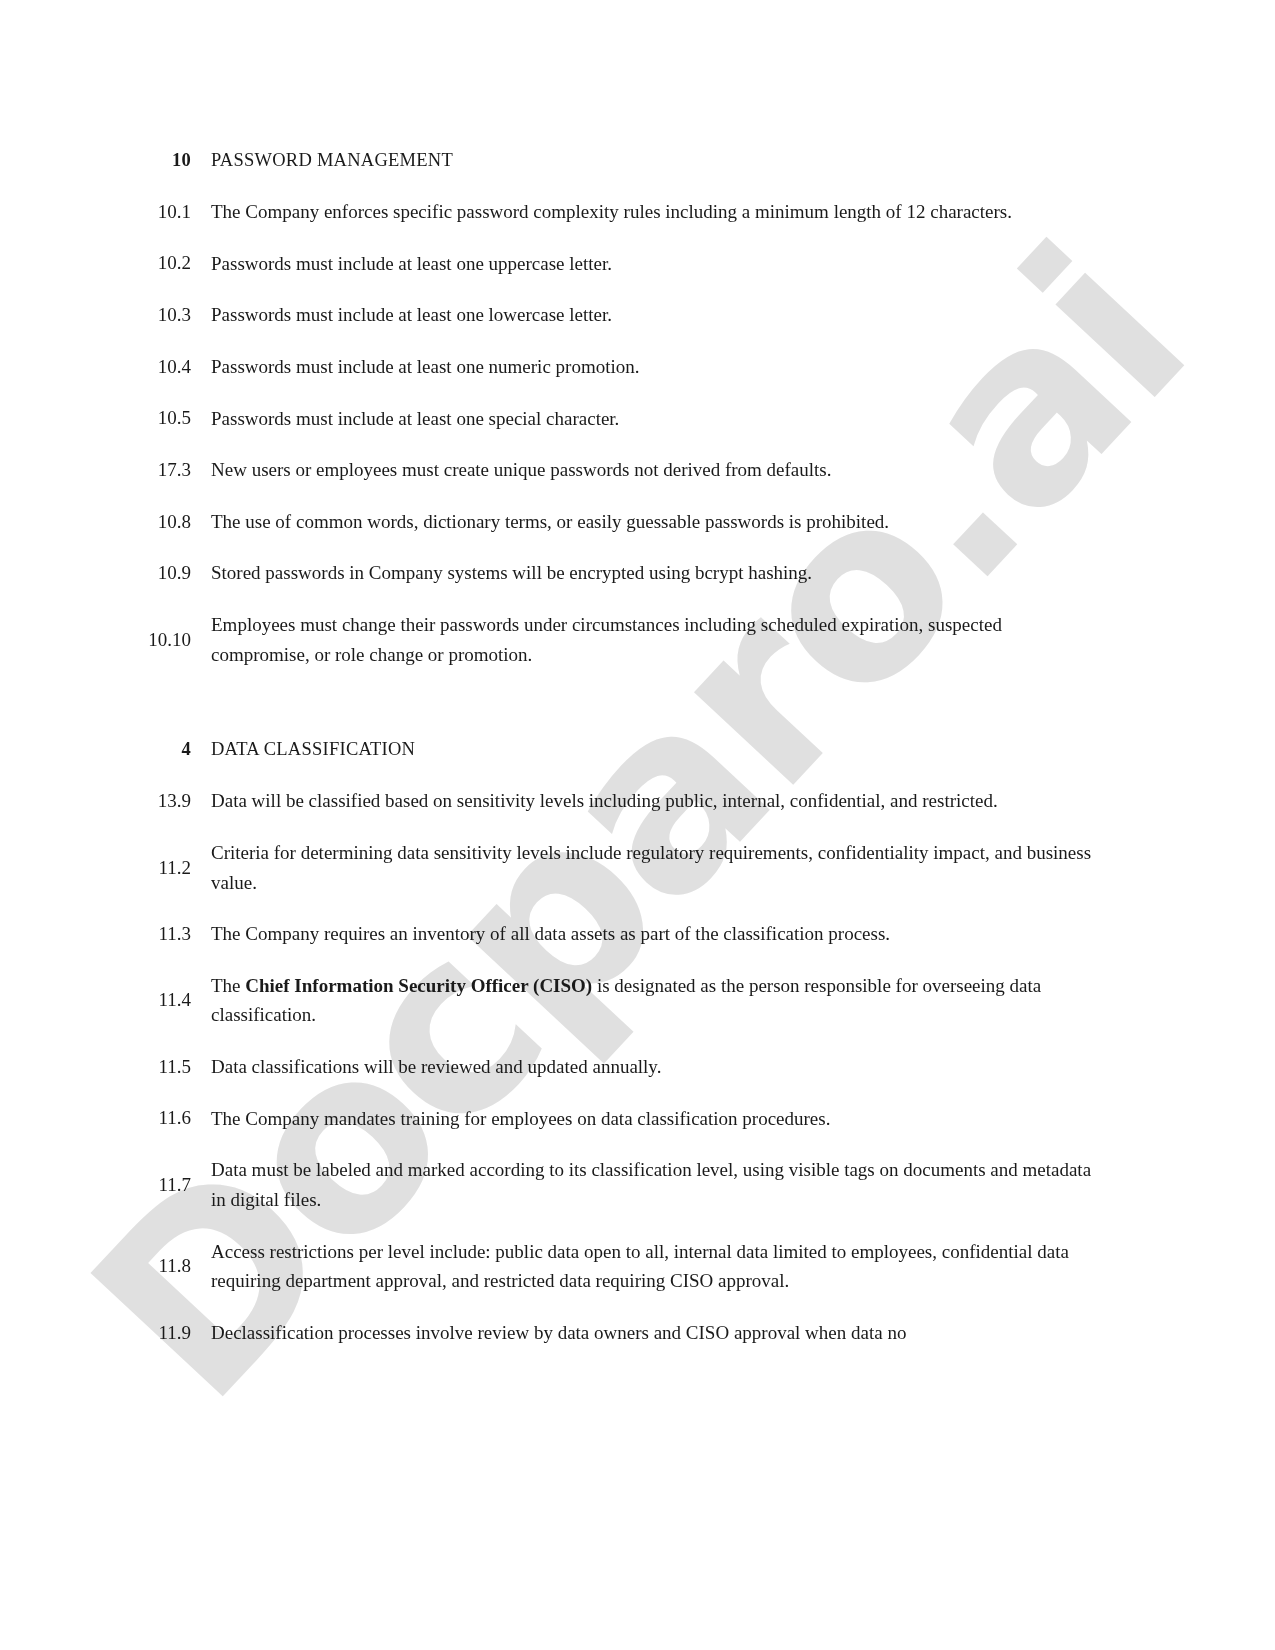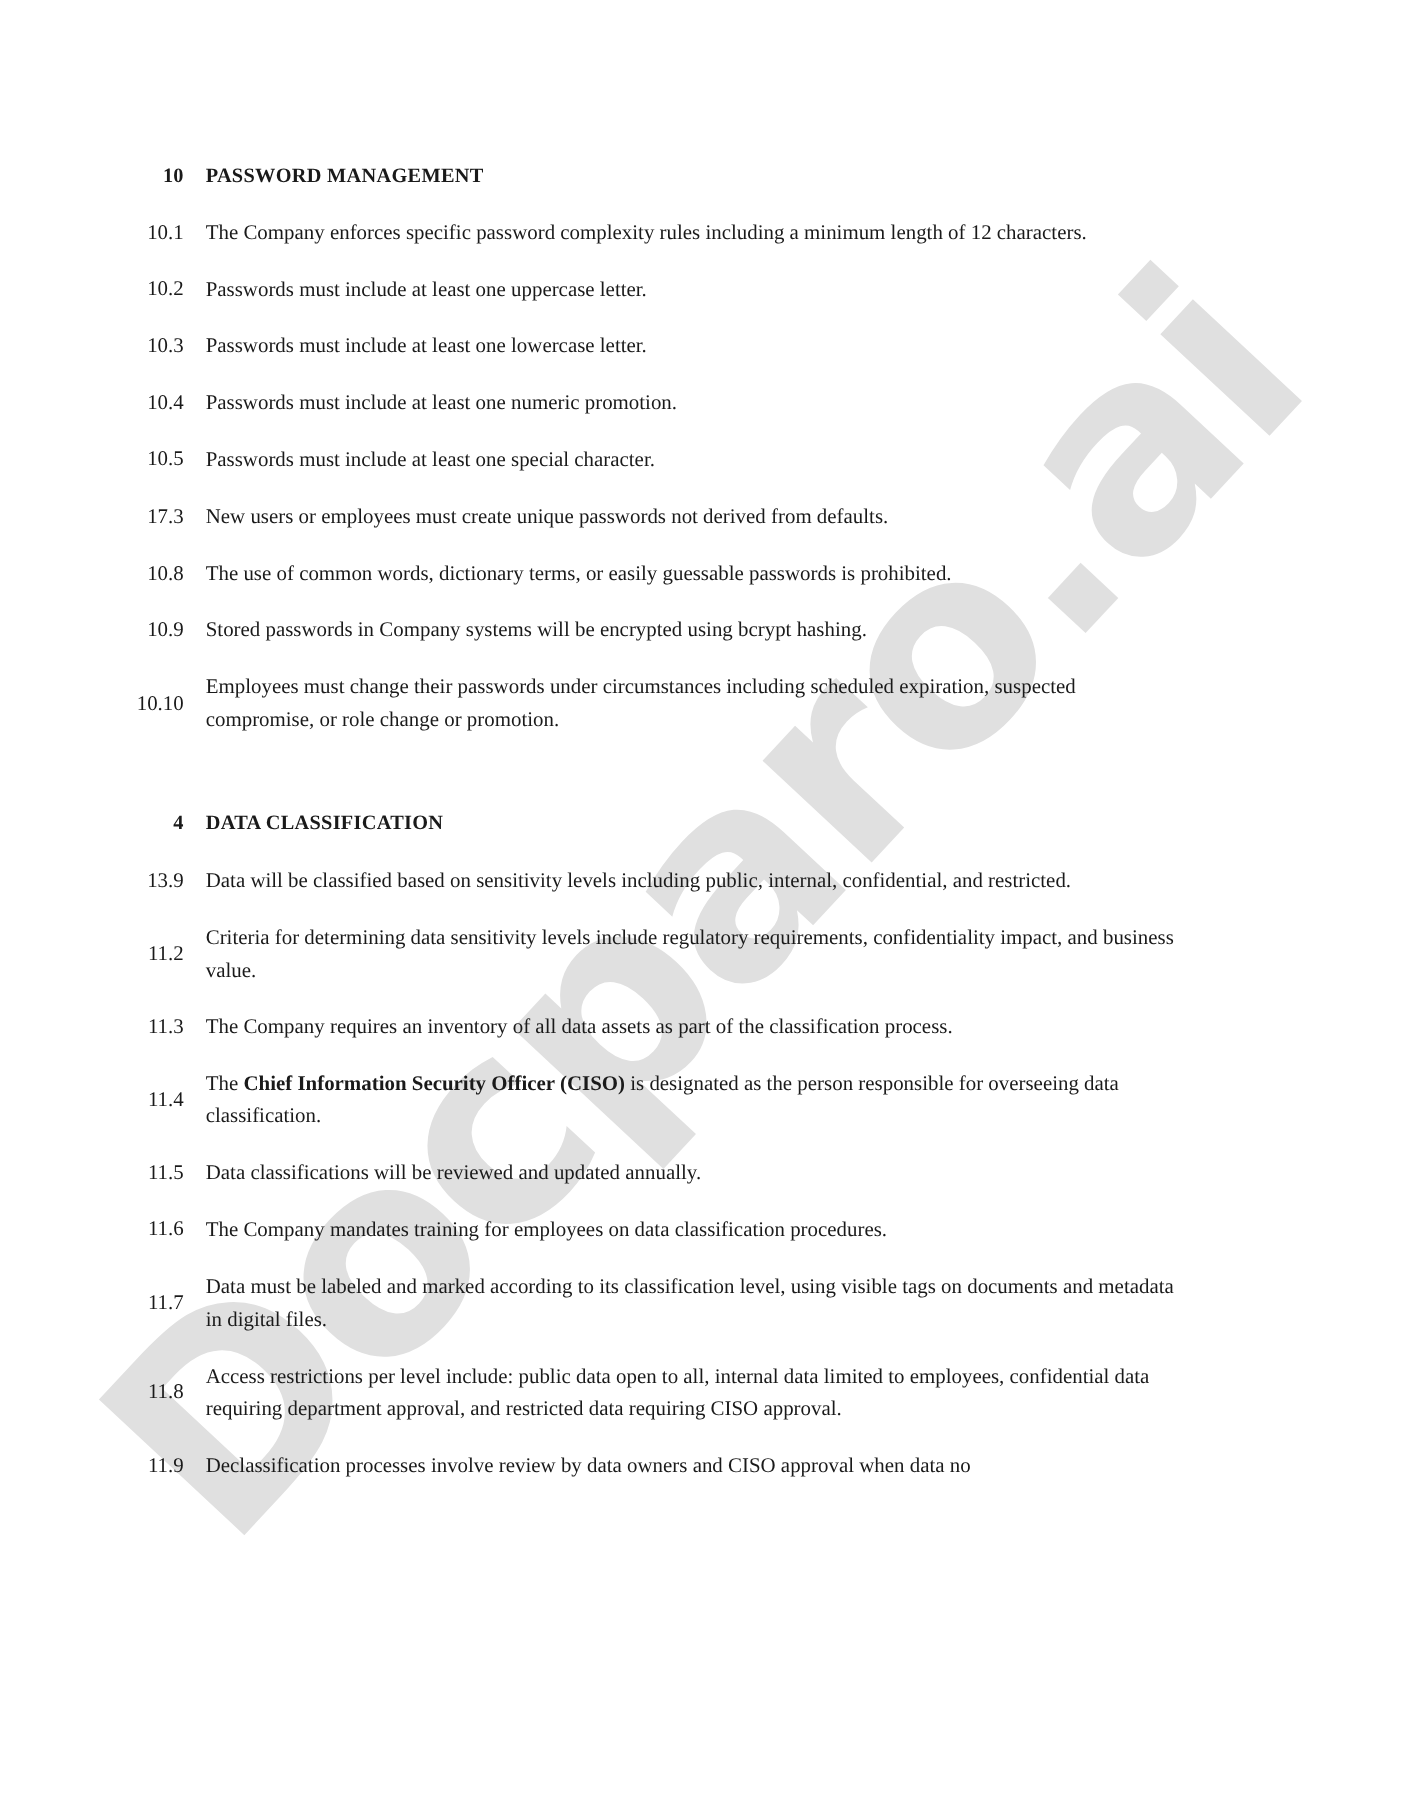--- a/index.html
+++ b/index.html
@@ -40,21 +40,21 @@
     letter-spacing: -6px;
     color: #e0e0e0;
     white-space: nowrap;
     line-height: 1;
     user-select: none;
   }
 
   
   .content {
     position: absolute;
-    left: 118px;
+    left: 142px;
     top: 150px;
     width: 950px;
     z-index: 1;
   }
 
   .section { margin: 0; }
 
   
   .heading-row {
     display: flex;
@@ -64,21 +64,21 @@
   .heading-row .num {
     width: 69px;
     flex: 0 0 69px;
     text-align: right;
     padding-right: 20px;
     font-weight: 700;
     font-size: 18.5px;
     letter-spacing: 0.2px;
   }
   .heading-row .label {
-    font-weight: 700;
+    font-weight: 400;
     font-size: 18.5px;
     letter-spacing: 0.25px;
     text-align: right;
   }
 
   
   .clause-row {
     display: flex;
     align-items: center;
     margin-bottom: 22px;

